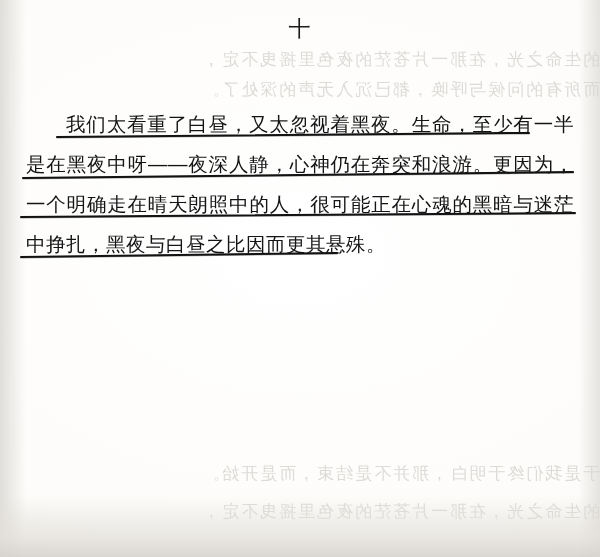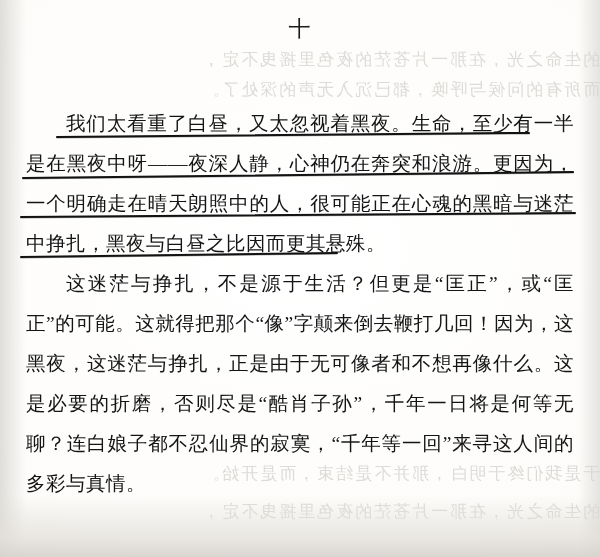--- a/index.html
+++ b/index.html
@@ -55,21 +55,21 @@
   .body-text {
     position: absolute;
     top: 104px;
     left: 26px;
     width: 548px;
     color: #141414;
     font-size: 19.5px;
     line-height: 40px;
     letter-spacing: 0.5px;
     text-align: justify;
-    font-family: Liberation Serif, serif;
+    font-family: Liberation Sans, sans-serif;
   }
 
   .para {
     margin: 0 0 0 0;
     text-indent: 0;
   }
   .para.indent {
     text-indent: 40px;
   }
 
@@ -122,21 +122,20 @@
   <div class="edge-shadow-left"></div>
   <div class="edge-shadow-right"></div>
 
   <div class="chapter-mark">十</div>
 
   <div class="bleed" style="top:48px; left:40px;">的生命之光，在那一片苍茫的夜色里摇曳不定，</div>
   <div class="bleed" style="top:78px; left:60px;">而所有的问候与呼唤，都已沉入无声的深处了。</div>
 
   <div class="body-text">
     <p class="para indent">我们太看重了白昼，又太忽视着黑夜。生命，至少有一半是在黑夜中呀——夜深人静，心神仍在奔突和浪游。更因为，一个明确走在晴天朗照中的人，很可能正在心魂的黑暗与迷茫中挣扎，黑夜与白昼之比因而更其悬殊。</p>
-    <p class="para indent">这迷茫与挣扎，不是源于生活？但更是“匡正”，或“匡正”的可能。这就得把那个“像”字颠来倒去鞭打几回！因为，这黑夜，这迷茫与挣扎，正是由于无可像者和不想再像什么。这是必要的折磨，否则尽是“酷肖子孙”，千年一日将是何等无聊？连白娘子都不忍仙界的寂寞，“千年等一回”来寻这人间的多彩与真情。</p>
   </div>
 
   <div class="ul-layer">
     <div class="pen" style="left:56px; top:30px; width:474px; transform: rotate(-0.5deg);"></div>
     <div class="pen" style="left:22px; top:70px; width:552px; transform: rotate(-0.6deg);"></div>
     <div class="pen" style="left:20px; top:110px; width:556px; transform: rotate(-0.4deg);"></div>
     <div class="pen" style="left:20px; top:150px; width:318px; transform: rotate(-0.7deg);"></div>
   </div>
 
   <div class="bleed" style="top:462px; left:54px;">于是我们终于明白，那并不是结束，而是开始。</div>

